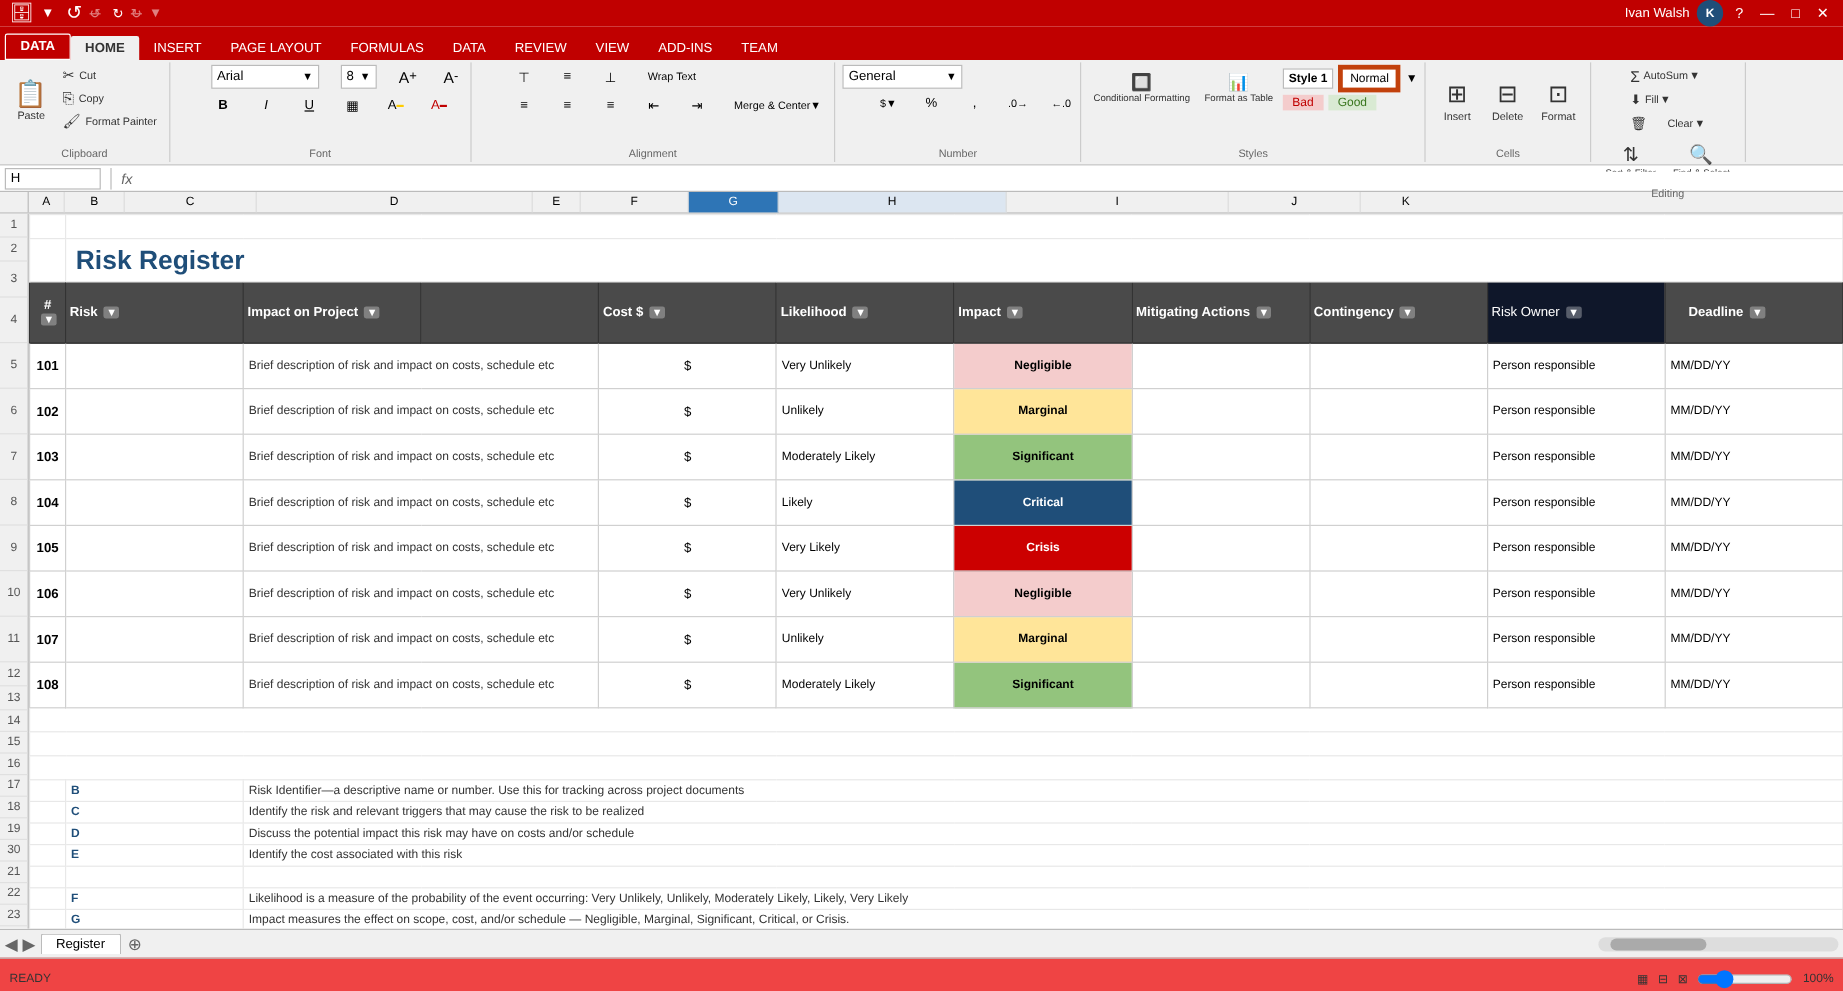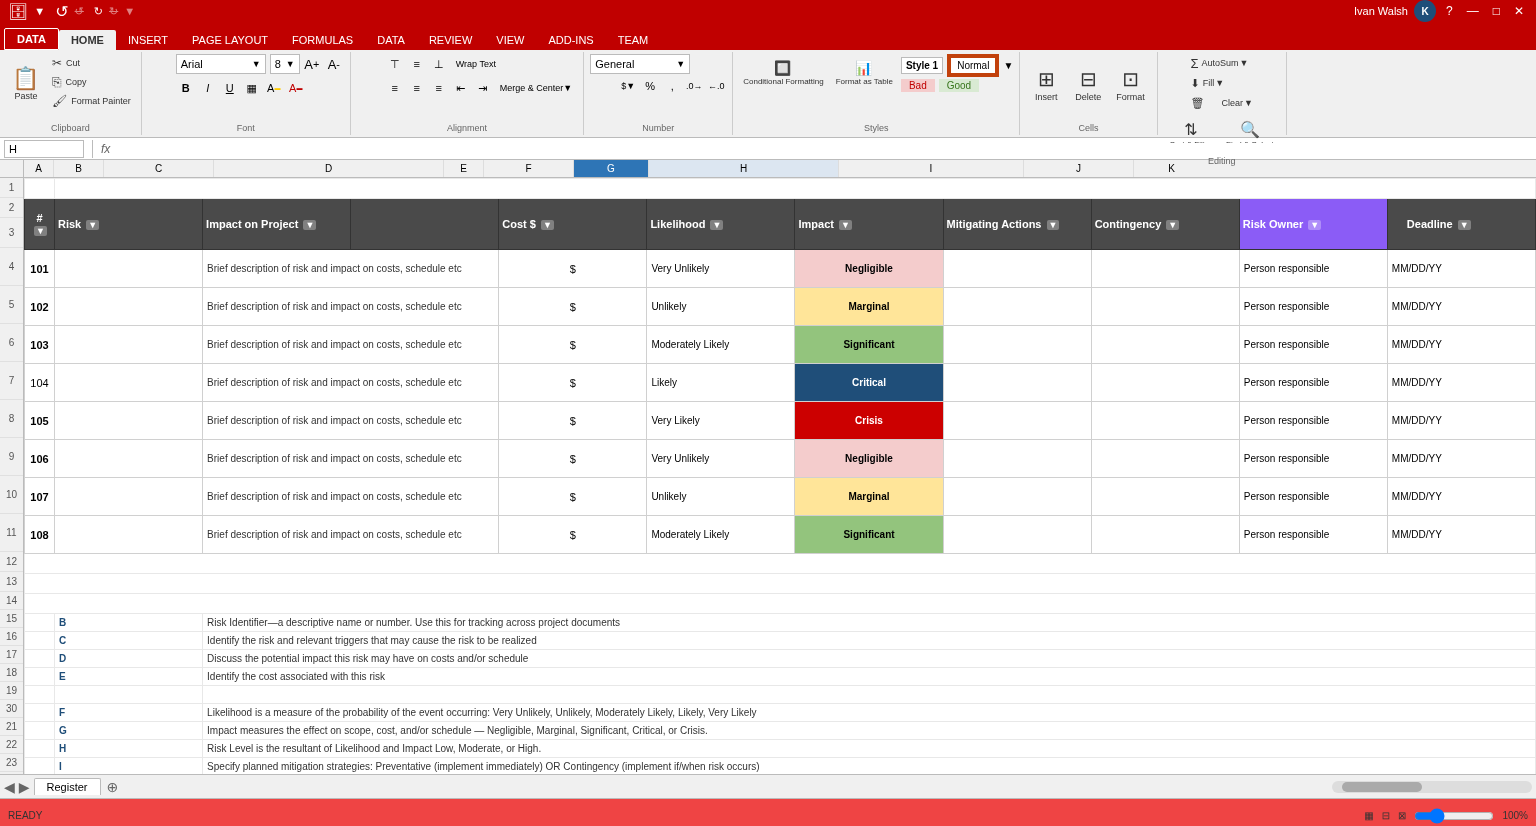--- a/index.html
+++ b/index.html
@@ -107,21 +107,21 @@
       align-items: center;
       border: 1px solid #bbb;
       background: white;
       height: 20px;
       font-size: 11px;
       padding: 0 4px;
     }
     .font-name-box { width: 90px; }
     .font-size-box { width: 30px; margin-left: 2px; }
 
-    .format-row { display: flex; align-items: center; gap: 2px; margin-bottom: 2px; padding-left: 28px; }
+    .format-row { display: flex; align-items: center; gap: 16px; margin-bottom: 2px; padding-left: 28px; }
     .format-btn {
       width: 20px; height: 20px;
       display: flex; align-items: center; justify-content: center;
       border: 1px solid transparent;
       cursor: pointer;
       font-size: 11px;
       border-radius: 2px;
     }
     .format-btn.bold { font-weight: bold; }
     .format-btn.italic { font-style: italic; }
@@ -487,20 +487,24 @@
 
   <div style="overflow:auto;flex:1;">
     <table style="border-collapse:collapse;font-size:11px;width:100%;table-layout:fixed;">
 
       <tbody>
           <tr>
         <td style="width:30px;height:20px;border:1px solid #e8e8e8;"></td>
         <td colspan="10" style="height:20px;border:1px solid #e8e8e8;"></td>
       </tr>
 
+      <tr>
+        <td style="width:30px;height:36px;border:1px solid #e8e8e8;"></td>
+        <td colspan="10" style="height:36px;border:1px solid #e8e8e8;font-size:22px;font-weight:bold;color:#1f4e79;padding:4px 8px;">Risk Register</td>
+      </tr>
 
       <tr style="background:#4a4a4a;color:white;">
         <td style="width:30px;height:30px;border:1px solid #333;padding:3px;background:#4a4a4a;color:white;font-weight:bold;font-size:11px;text-align:center;">
           # <span class="filter-btn">▼</span>
         </td>
         <td style="width:50px;height:30px;border:1px solid #333;padding:3px;background:#4a4a4a;color:white;font-weight:bold;font-size:11px;">
           Risk <span class="filter-btn">▼</span>
         </td>
         <td style="width:110px;height:30px;border:1px solid #333;padding:3px;background:#4a4a4a;color:white;font-weight:bold;font-size:11px;">
           Impact on Project <span class="filter-btn">▼</span>
@@ -514,21 +518,21 @@
         </td>
         <td style="width:75px;height:30px;border:1px solid #333;padding:3px;background:#4a4a4a;color:white;font-weight:bold;font-size:11px;margin-left:36px;">
           Impact <span class="filter-btn">▼</span>
         </td>
         <td style="width:190px;height:30px;border:1px solid #333;padding:3px;background:#4a4a4a;color:white;font-weight:bold;font-size:11px;">
           Mitigating Actions <span class="filter-btn">▼</span>
         </td>
         <td style="width:185px;height:30px;border:1px solid #333;padding:3px;background:#4a4a4a;color:white;font-weight:bold;font-size:11px;">
           Contingency <span class="filter-btn">▼</span>
         </td>
-        <td style="width:110px;height:30px;border:1px solid #333;padding:3px;background:#8b5cf6;color:white;font-weight:bold;font-size:11px;">
+        <td style="width:110px;height:30px;border:1px solid #333;padding:3px;background:#0f172a;color:white;font-weight:normal;font-size:11px;">
           Risk Owner <span class="filter-btn">▼</span>
         </td>
         <td style="width:75px;height:30px;border:1px solid #333;padding:19px;background:#4a4a4a;color:white;font-weight:bold;font-size:11px;">
           Deadline <span class="filter-btn">▼</span>
         </td>
       </tr>
 
       </tbody>
         <tbody id="data-rows">
           <tr>
@@ -561,21 +565,21 @@
       <td colspan="2" style="height:38px;border:1px solid #d0d0d0;padding:2px 4px;font-size:10px;color:#333;">Brief description of risk and impact on costs, schedule etc</td>
       <td style="height:38px;border:1px solid #d0d0d0;padding:2px 4px;text-align:center;">$</td>
       <td style="height:38px;border:1px solid #d0d0d0;padding:2px 4px;font-size:10px;">Moderately Likely</td>
       <td style="height:38px;border:1px solid #d0d0d0;padding:2px 4px;background:#93c47d;color:#000;text-align:center;font-size:10px;font-weight:bold;">Significant</td>
       <td style="height:38px;border:1px solid #d0d0d0;padding:2px 4px;font-size:9px;color:#333;"><describe what="" is="" currently="" done="" the="" project="" to="" reduce="" impact="" of="" risk.=""></describe></td>
       <td style="height:38px;border:1px solid #d0d0d0;padding:2px 4px;font-size:9px;color:#333;"><describe the="" course="" of="" action="" if="" risk="" does="" materialize:="" alternate="" solution,="" reduction="" in="" functionality="" etc.=""></describe></td>
       <td style="height:38px;border:1px solid #d0d0d0;padding:2px 4px;font-size:10px;">Person responsible</td>
       <td style="height:38px;border:1px solid #d0d0d0;padding:2px 4px;font-size:10px;">MM/DD/YY</td>
     </tr>
           <tr>
-      <td style="height:38px;border:1px solid #d0d0d0;padding:2px 4px;text-align:center;font-weight:normal;">104</td>
+      <td style="height:38px;border:1px solid #d0d0d0;padding:2px 4px;text-align:center;font-weight:bold;">104</td>
       <td style="height:38px;border:1px solid #d0d0d0;padding:2px 4px;font-style:italic;color:#666;font-size:10px;"><identify the="" risk=""></identify></td>
       <td colspan="2" style="height:38px;border:1px solid #d0d0d0;padding:2px 4px;font-size:10px;color:#333;">Brief description of risk and impact on costs, schedule etc</td>
       <td style="height:38px;border:1px solid #d0d0d0;padding:2px 4px;text-align:center;">$</td>
       <td style="height:38px;border:1px solid #d0d0d0;padding:2px 4px;font-size:10px;">Likely</td>
       <td style="height:38px;border:1px solid #d0d0d0;padding:2px 4px;background:#1f4e79;color:white;text-align:center;font-size:10px;font-weight:bold;">Critical</td>
       <td style="height:38px;border:1px solid #d0d0d0;padding:2px 4px;font-size:9px;color:#333;"><describe what="" is="" currently="" done="" the="" project="" to="" reduce="" impact="" of="" risk.=""></describe></td>
       <td style="height:38px;border:1px solid #d0d0d0;padding:2px 4px;font-size:9px;color:#333;"><describe the="" course="" of="" action="" if="" risk="" does="" materialize:="" alternate="" solution,="" reduction="" in="" functionality="" etc.=""></describe></td>
       <td style="height:38px;border:1px solid #d0d0d0;padding:2px 4px;font-size:10px;">Person responsible</td>
       <td style="height:38px;border:1px solid #d0d0d0;padding:2px 4px;font-size:10px;">MM/DD/YY</td>
     </tr>

